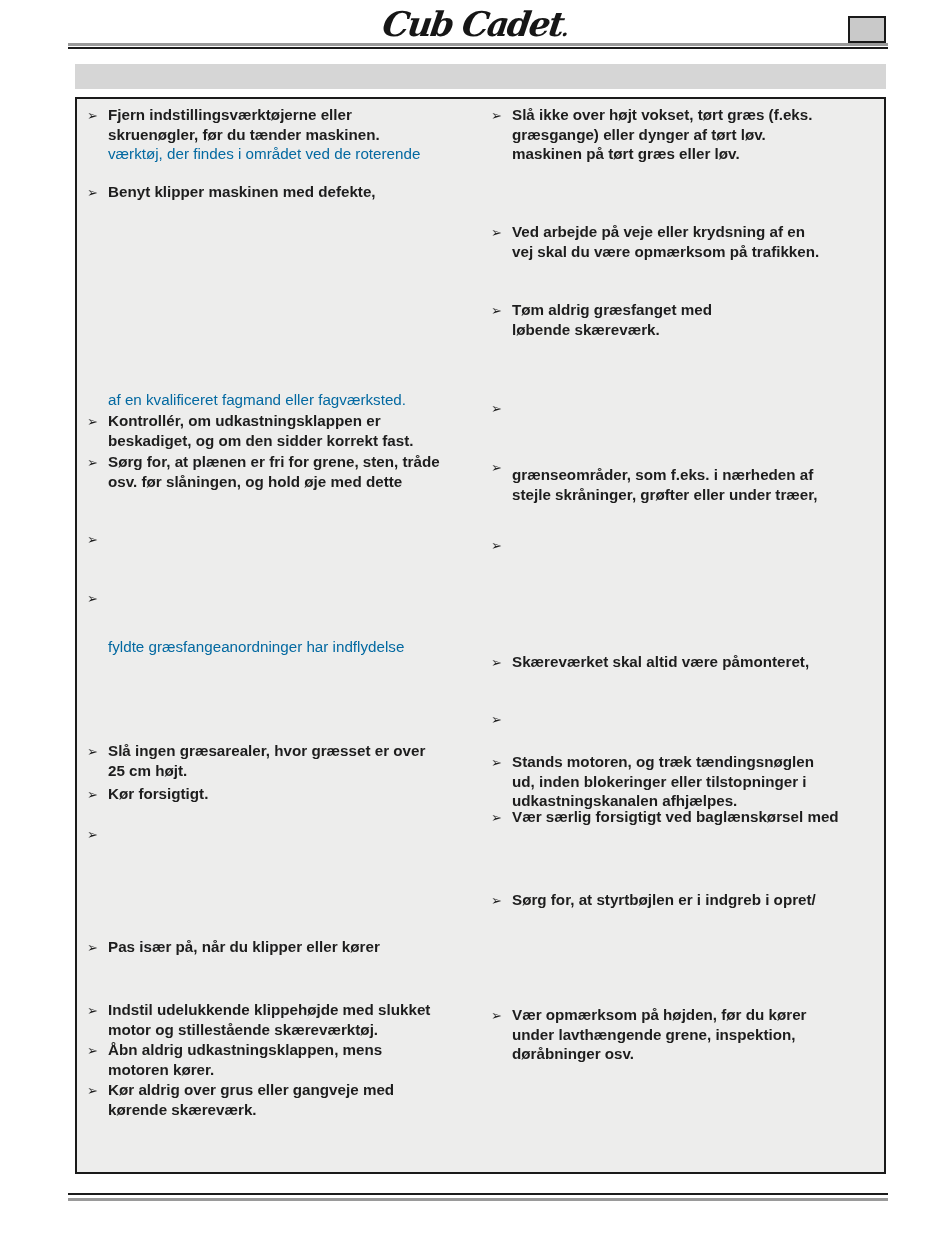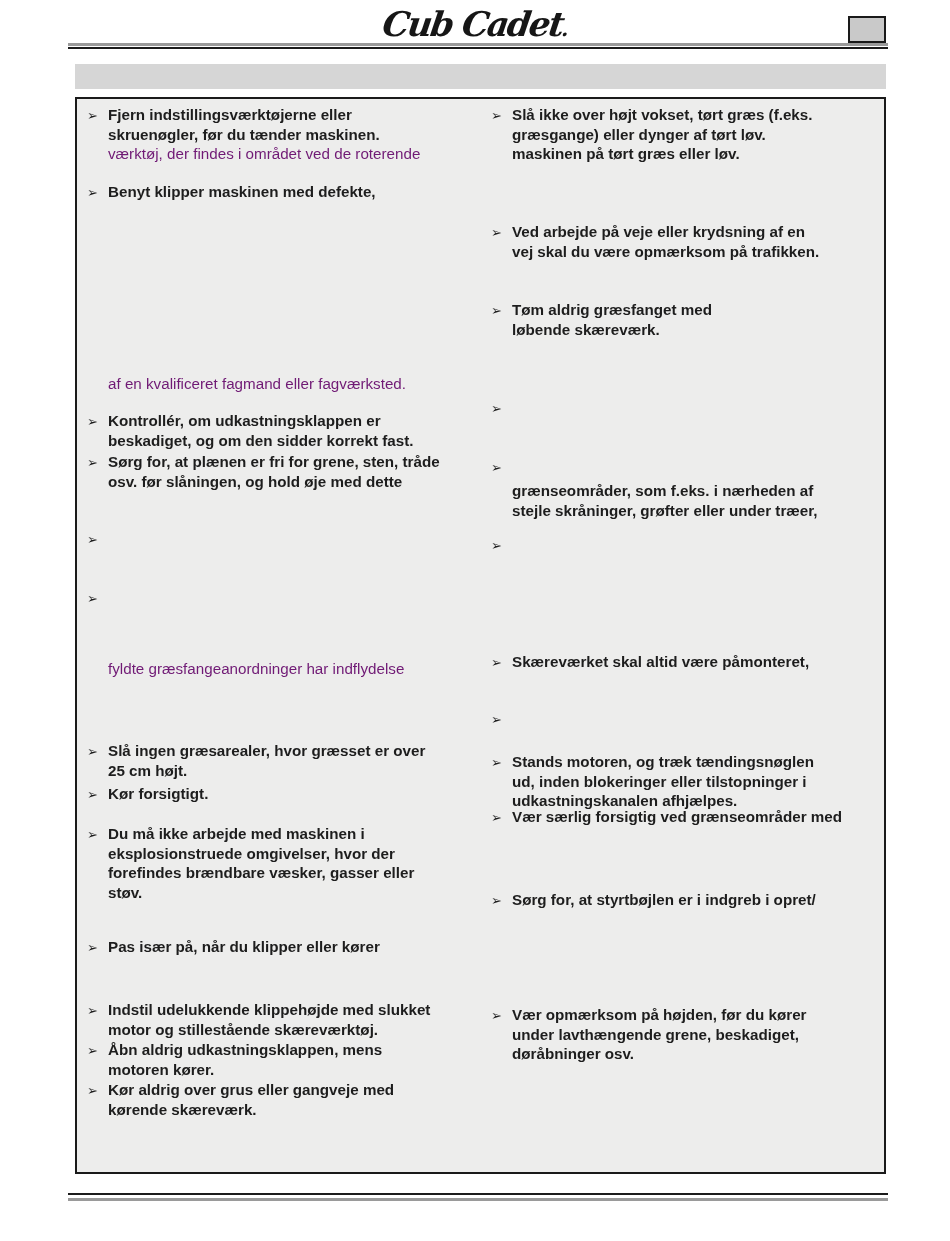--- a/index.html
+++ b/index.html
@@ -39,87 +39,84 @@
   .col-right { left:414px; width:388px; }
   .item {
     position:absolute; left:0; right:0; padding-left:21px;
     font-weight:bold; font-size:15.2px; line-height:19.6px;
     color:#1d1d1d; white-space:pre-line;
   }
   .item .blt {
     position:absolute; left:0; top:1px;
     font-weight:normal; font-size:13px; color:#1d1d1d;
   }
-  .norm { font-weight:normal; color:#701a75; display:block; }
+  .norm { font-weight:normal; color:#0369a1; display:block; }
 </style>
 </head>
 <body>
 
 <div class="page">
 
   <div class="logo-wrap">
     <span class="logo"><span>Cub Cadet</span><span class="logo-dot">.</span></span>
   </div>
   <div class="corner-box"></div>
   <div class="rule rule-gray-top"></div>
   <div class="rule rule-black-top"></div>
   <div class="band"></div>
 
   <div class="box">
 
     <div class="col col-left">
       <div class="item" style="top:6px"><span class="blt">➢</span><span>Fjern indstillingsværktøjerne eller
 skruenøgler, før du tænder maskinen.</span><span class="norm">værktøj, der findes i området ved de roterende</span></div>
       <div class="item" style="top:83px"><span class="blt">➢</span><span>Benyt klipper maskinen med defekte,</span></div>
-      <div class="item" style="top:275px"><span class="norm">af en kvalificeret fagmand eller fagværksted.</span></div>
+      <div class="item" style="top:291px"><span class="norm">af en kvalificeret fagmand eller fagværksted.</span></div>
       <div class="item" style="top:312px"><span class="blt">➢</span><span>Kontrollér, om udkastningsklappen er
 beskadiget, og om den sidder korrekt fast.</span></div>
       <div class="item" style="top:353px"><span class="blt">➢</span><span>Sørg for, at plænen er fri for grene, sten, tråde
 osv. før slåningen, og hold øje med dette</span></div>
       <div class="item" style="top:430px"><span class="blt">➢</span></div>
       <div class="item" style="top:489px"><span class="blt">➢</span></div>
-      <div class="item" style="top:560px"><span class="norm">fyldte græsfangeanordninger har indflydelse</span></div>
+      <div class="item" style="top:538px"><span class="norm">fyldte græsfangeanordninger har indflydelse</span></div>
       <div class="item" style="top:642px"><span class="blt">➢</span><span>Slå ingen græsarealer, hvor græsset er over
 25 cm højt.</span></div>
       <div class="item" style="top:685px"><span class="blt">➢</span><span>Kør forsigtigt.</span></div>
-      <div class="item" style="top:725px"><span class="blt">➢</span><span>Du må ikke arbejde med maskinen i
-eksplosionstruede omgivelser, hvor der
-forefindes brændbare væsker, gasser eller
-støv.</span></div>
+      <div class="item" style="top:725px"><span class="blt">➢</span></div>
       <div class="item" style="top:838px"><span class="blt">➢</span><span>Pas især på, når du klipper eller kører</span></div>
       <div class="item" style="top:901px"><span class="blt">➢</span><span>Indstil udelukkende klippehøjde med slukket
 motor og stillestående skæreværktøj.</span></div>
       <div class="item" style="top:941px"><span class="blt">➢</span><span>Åbn aldrig udkastningsklappen, mens
 motoren kører.</span></div>
       <div class="item" style="top:981px"><span class="blt">➢</span><span>Kør aldrig over grus eller gangveje med
 kørende skæreværk.</span></div>
     </div>
 
     <div class="col col-right">
       <div class="item" style="top:6px"><span class="blt">➢</span><span>Slå ikke over højt vokset, tørt græs (f.eks.
 græsgange) eller dynger af tørt løv.
 maskinen på tørt græs eller løv.</span></div>
       <div class="item" style="top:123px"><span class="blt">➢</span><span>Ved arbejde på veje eller krydsning af en
 vej skal du være opmærksom på trafikken.</span></div>
       <div class="item" style="top:201px"><span class="blt">➢</span><span>Tøm aldrig græsfanget med
 løbende skæreværk.</span></div>
       <div class="item" style="top:299px"><span class="blt">➢</span></div>
       <div class="item" style="top:358px"><span class="blt">➢</span></div>
-      <div class="item" style="top:382px"><span>grænseområder, som f.eks. i nærheden af
+      <div class="item" style="top:366px"><span>grænseområder, som f.eks. i nærheden af
 stejle skråninger, grøfter eller under træer,</span></div>
       <div class="item" style="top:436px"><span class="blt">➢</span></div>
       <div class="item" style="top:553px"><span class="blt">➢</span><span>Skæreværket skal altid være påmonteret,</span></div>
       <div class="item" style="top:610px"><span class="blt">➢</span></div>
       <div class="item" style="top:653px"><span class="blt">➢</span><span>Stands motoren, og træk tændingsnøglen
 ud, inden blokeringer eller tilstopninger i
 udkastningskanalen afhjælpes.</span></div>
-      <div class="item" style="top:708px"><span class="blt">➢</span><span>Vær særlig forsigtig ved grænseområder med</span></div>
+      <div class="item" style="top:708px"><span class="blt">➢</span><span>Vær særlig forsigtigt ved baglænskørsel med</span></div>
       <div class="item" style="top:791px"><span class="blt">➢</span><span>Sørg for, at styrtbøjlen er i indgreb i opret/</span></div>
       <div class="item" style="top:906px"><span class="blt">➢</span><span>Vær opmærksom på højden, før du kører
-under lavthængende grene, beskadiget,
+under lavthængende grene, inspektion,
 døråbninger osv.</span></div>
     </div>
 
   </div>
 
   <div class="rule rule-black-bot"></div>
   <div class="rule rule-gray-bot"></div>
 
 </div>
 

